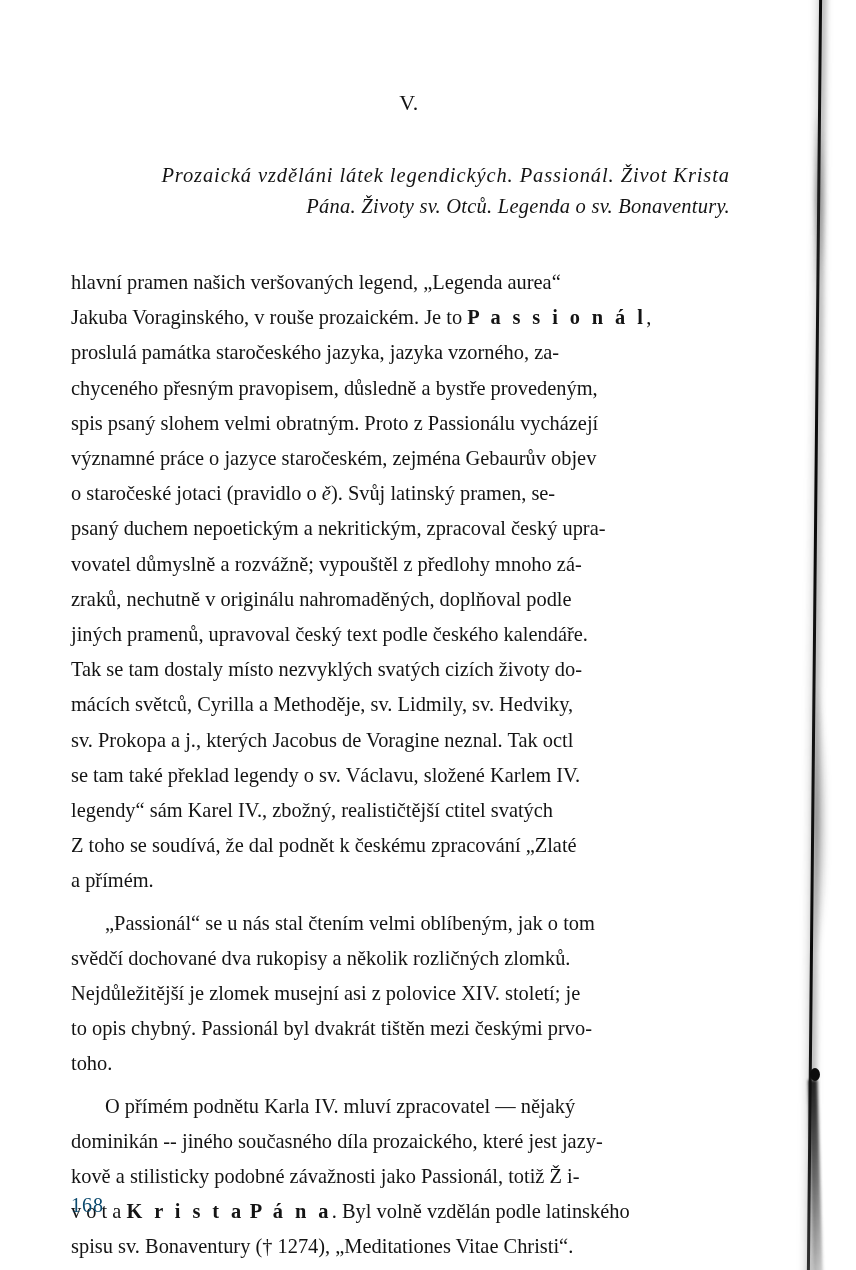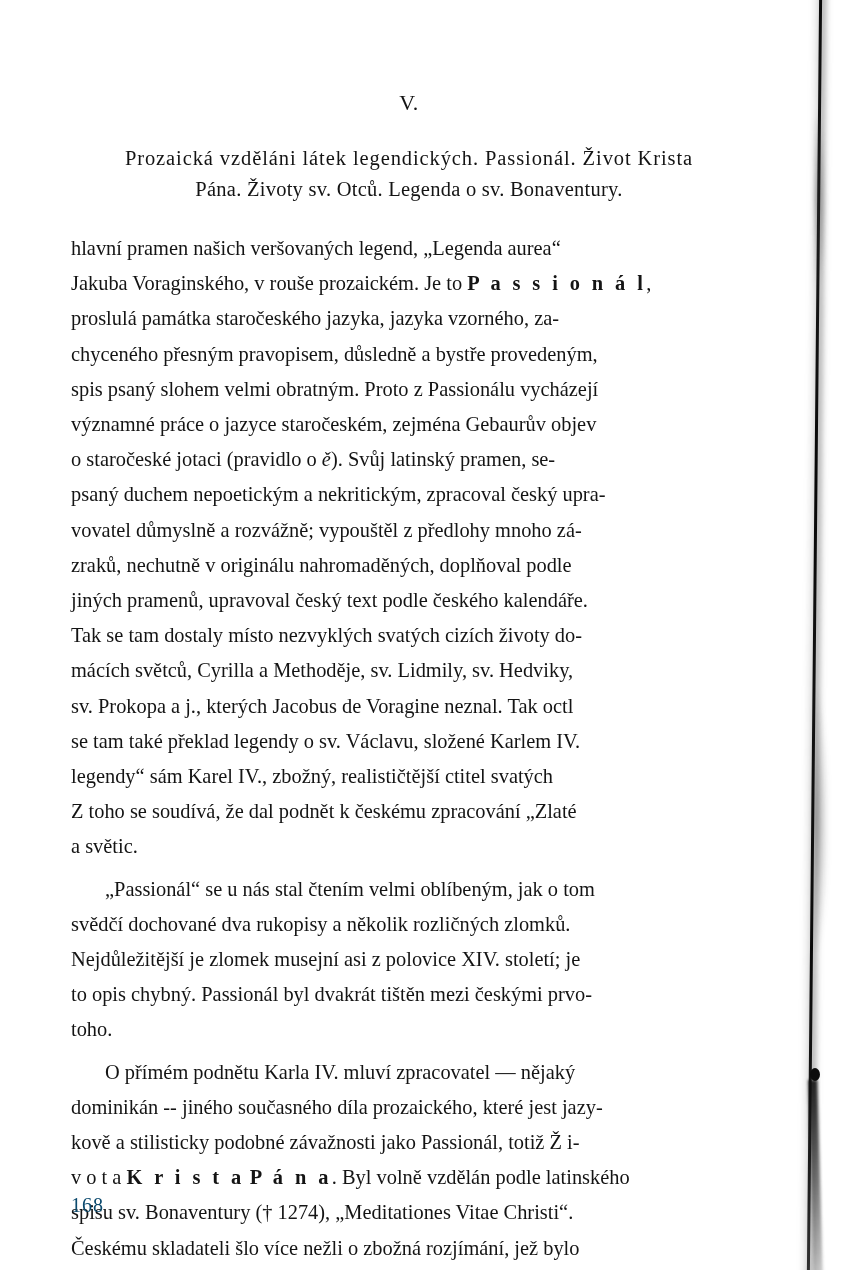--- a/index.html
+++ b/index.html
@@ -33,25 +33,26 @@
     text-align: center;
     font-size: 22px;
     letter-spacing: 0.5px;
     margin: 0;
     padding-top: 90px;
     font-weight: 400;
   }
 
   
   .subject-heading {
-    margin: 0;
+    margin: 17px;
     padding-top: 27px;
+    font-style: italic;
     font-size: 20.5px;
     line-height: 31px;
-    text-align: center;
+    text-align: right;
     letter-spacing: 0.25px;
   }
   .subject-heading .ln {
     display: block;
     white-space: nowrap;
   }
   .subject-heading .ln.l1 { letter-spacing: 0.9px; }
 
   
   .body-copy {
@@ -216,21 +217,21 @@
           <span class="line">psaný duchem nepoetickým a nekritickým, zpracoval český upra-<i class="stretch"></i></span>
           <span class="line">vovatel důmyslně a rozvážně; vypouštěl z předlohy mnoho zá-<i class="stretch"></i></span>
           <span class="line">zraků, nechutně v originálu nahromaděných, doplňoval podle<i class="stretch"></i></span>
           <span class="line">jiných pramenů, upravoval český text podle českého kalendáře.<i class="stretch"></i></span>
           <span class="line">Tak se tam dostaly místo nezvyklých svatých cizích životy do-<i class="stretch"></i></span>
           <span class="line">mácích světců, Cyrilla a Methoděje, sv. Lidmily, sv. Hedviky,<i class="stretch"></i></span>
           <span class="line">sv. Prokopa a j., kterých Jacobus de Voragine neznal. Tak octl<i class="stretch"></i></span>
           <span class="line">se tam také překlad legendy o sv. Václavu, složené Karlem IV.<i class="stretch"></i></span>
           <span class="line">legendy“ sám Karel IV., zbožný, realističtější ctitel svatých<i class="stretch"></i></span>
           <span class="line">Z toho se soudívá, že dal podnět k českému zpracování „Zlaté<i class="stretch"></i></span>
-          <span class="line last">a světic.</span>
+          <span class="line last">a přímém.</span>
         </div>
       <div class="para">
           <span class="line indent">„Passionál“ se u nás stal čtením velmi oblíbeným, jak o tom<i class="stretch"></i></span>
           <span class="line">svědčí dochované dva rukopisy a několik rozličných zlomků.<i class="stretch"></i></span>
           <span class="line">Nejdůležitější je zlomek musejní asi z polovice XIV. století; je<i class="stretch"></i></span>
           <span class="line">to opis chybný. Passionál byl dvakrát tištěn mezi českými prvo-<i class="stretch"></i></span>
           <span class="line last">toho.</span>
         </div>
       <div class="para">
           <span class="line indent">O přímém podnětu Karla IV. mluví zpracovatel — nějaký<i class="stretch"></i></span>

